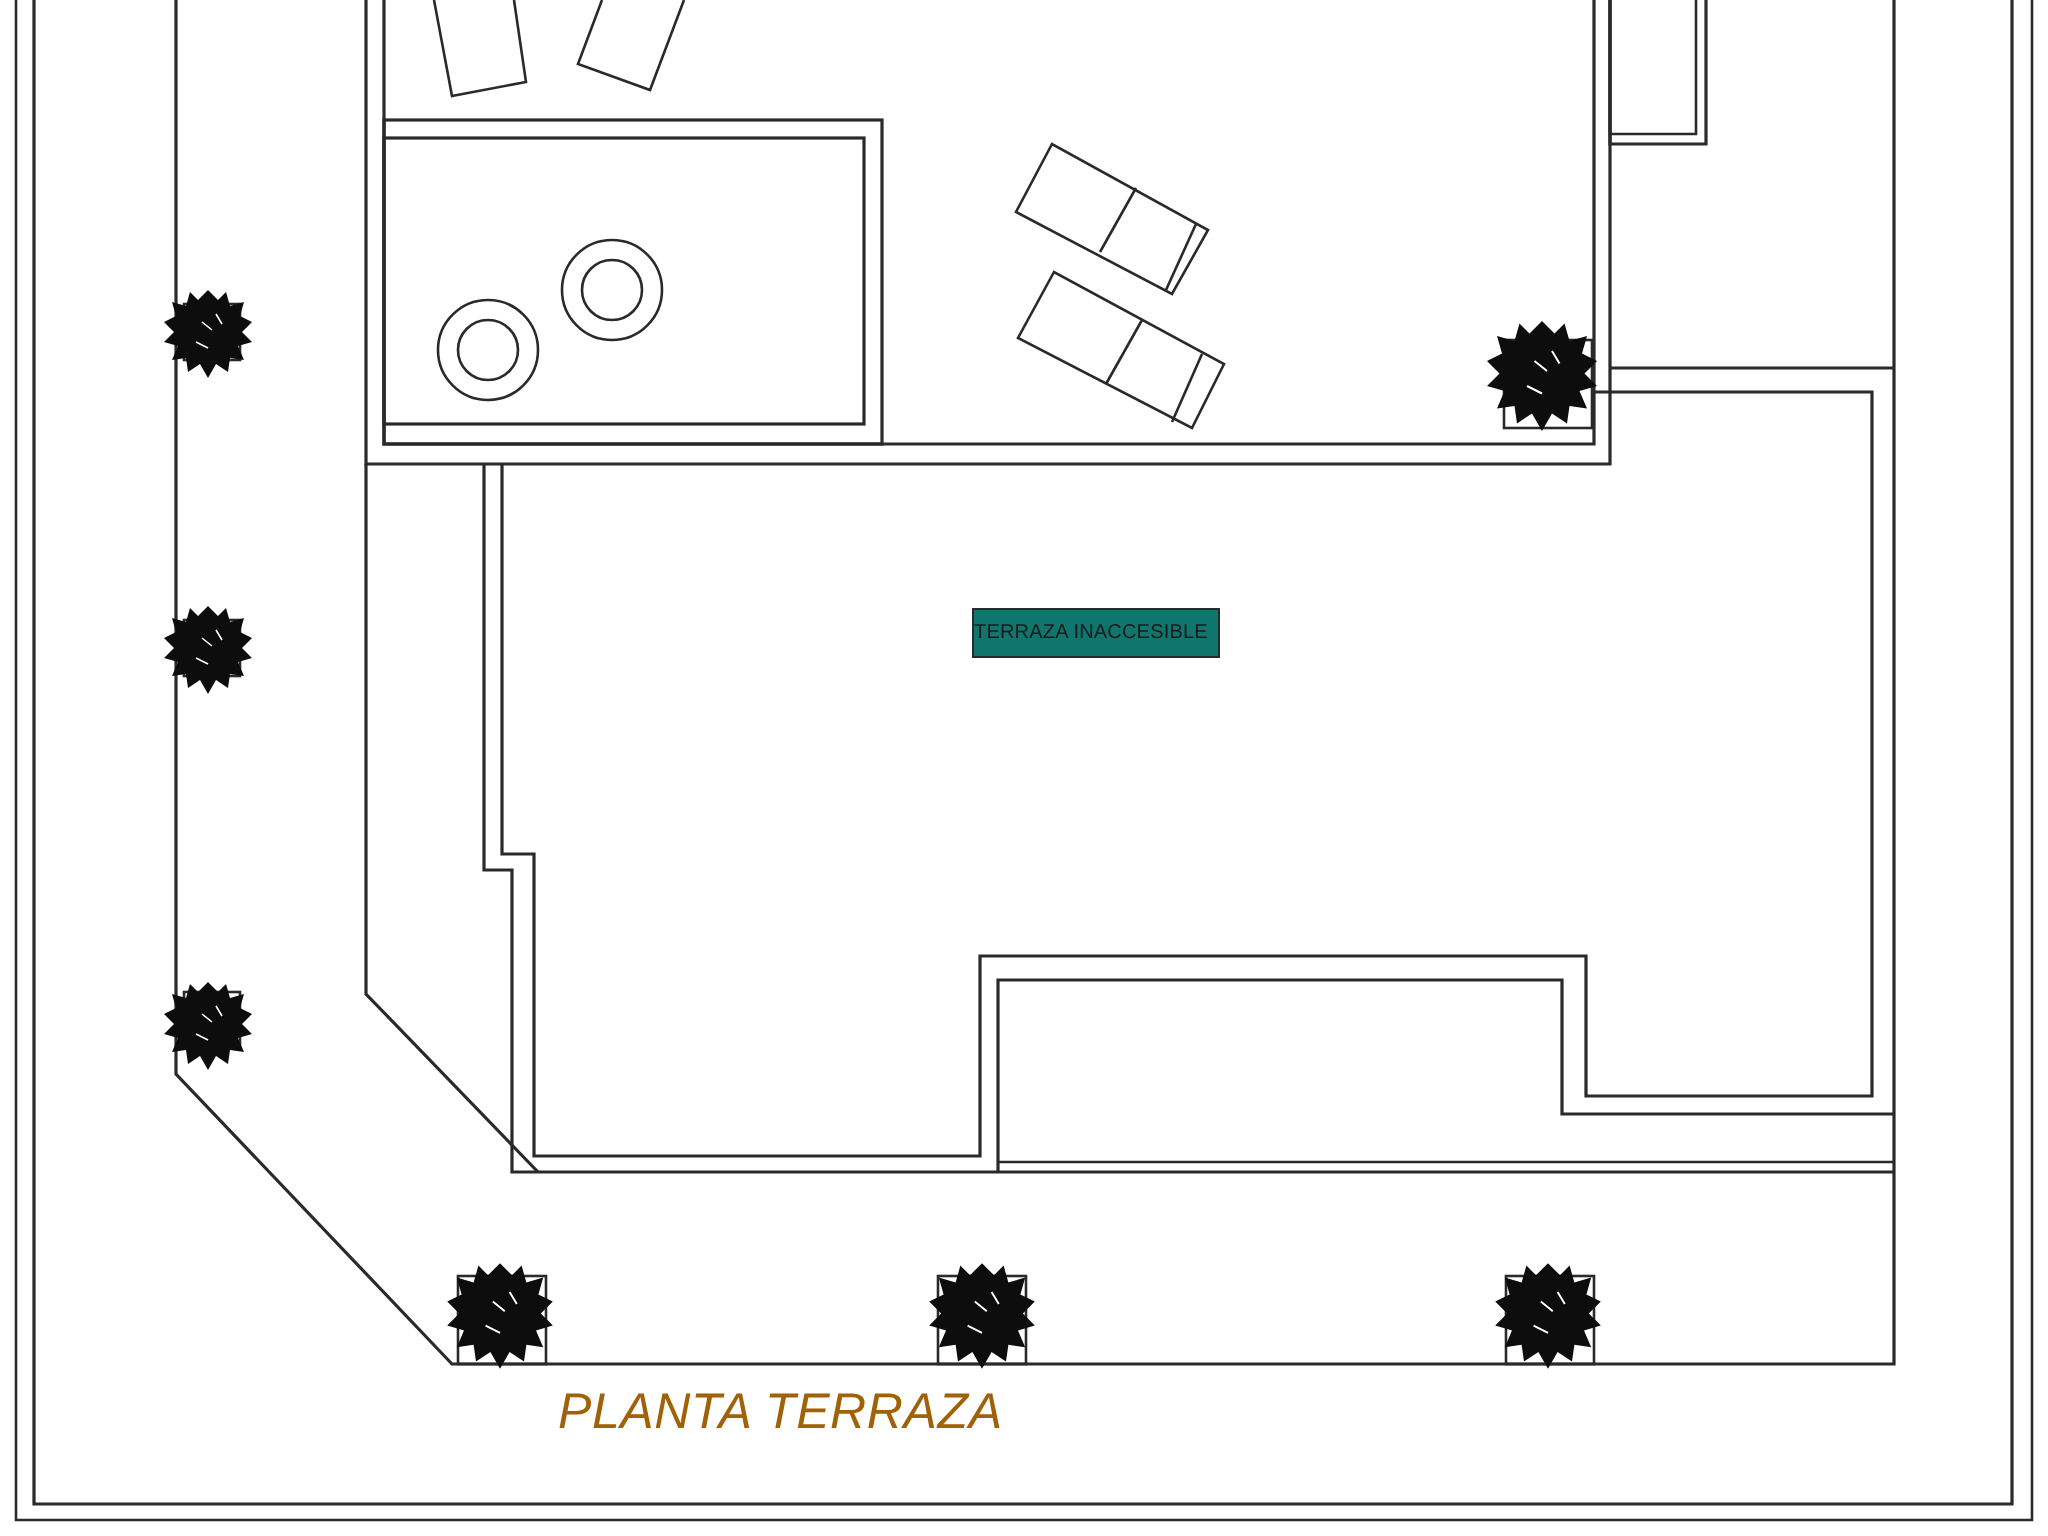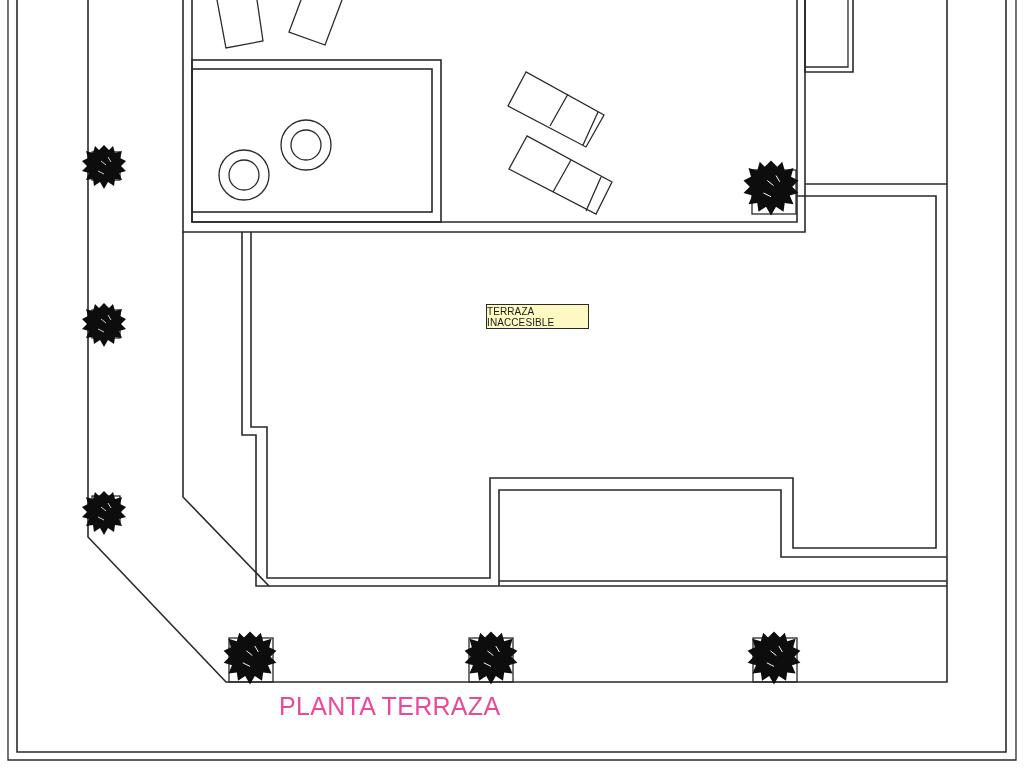--- a/index.html
+++ b/index.html
@@ -2,28 +2,28 @@
 <html><head>
 <meta charset="utf-8">
 <style>
   html, body { margin: 0; padding: 0; background: #ffffff; }
   body { width: 1024px; height: 768px; overflow: hidden; position: relative; font-family: "Liberation Sans", sans-serif; }
   #plan { position: absolute; left: 0; top: 0; width: 1024px; height: 768px; }
   .ln { fill: none; stroke: #2a2a2a; stroke-width: 1.6; }
   .ln-thin { fill: none; stroke: #2a2a2a; stroke-width: 1.3; }
   .tree { fill: #0d0d0d; }
   .label-box {
-    position: absolute; left: 486px; top: 304px; width: 103px; height: 25px;
-    border: 1.5px solid #2a2a2a; box-sizing: border-box; background: #fef9c3;
-    font-size: 10px; color: #1a1a1a; display: flex; align-items: center; justify-content: center;
+    position: absolute; left: 486px; top: 304px; width: 124px; height: 25px;
+    border: 1.5px solid #2a2a2a; box-sizing: border-box; background: #0f766e;
+    font-size: 10px; color: #1a1a1a; display: flex; align-items: center; 
     letter-spacing: 0.1px;
   }
   .title {
-    position: absolute; left: 279px; top: 692px; font-size: 25px; color: #ec4899;
-    letter-spacing: 0.3px; white-space: nowrap;
+    position: absolute; left: 279px; top: 692px; font-size: 25px; color: #a16207;
+    letter-spacing: 0.3px; white-space: nowrap; font-style: italic;
   }
 </style>
 </head>
 <body>
 
 <svg id="plan" viewBox="0 0 1024 768" xmlns="http://www.w3.org/2000/svg">
   <defs>
     <g id="tree-sym">
       <path class="tree" d="M0,-22 L5,-17 L9,-21 L11,-14 L18,-16 L16,-9 L22,-6 L17,-1 L22,4 L15,6 L18,13 L11,12 L10,19 L4,15 L0,22 L-4,15 L-10,19 L-11,12 L-18,13 L-15,6 L-22,4 L-17,-1 L-22,-6 L-16,-9 L-18,-16 L-11,-14 L-9,-21 L-5,-17 Z"></path>
       <circle class="tree" cx="0" cy="0" r="12"></circle>

